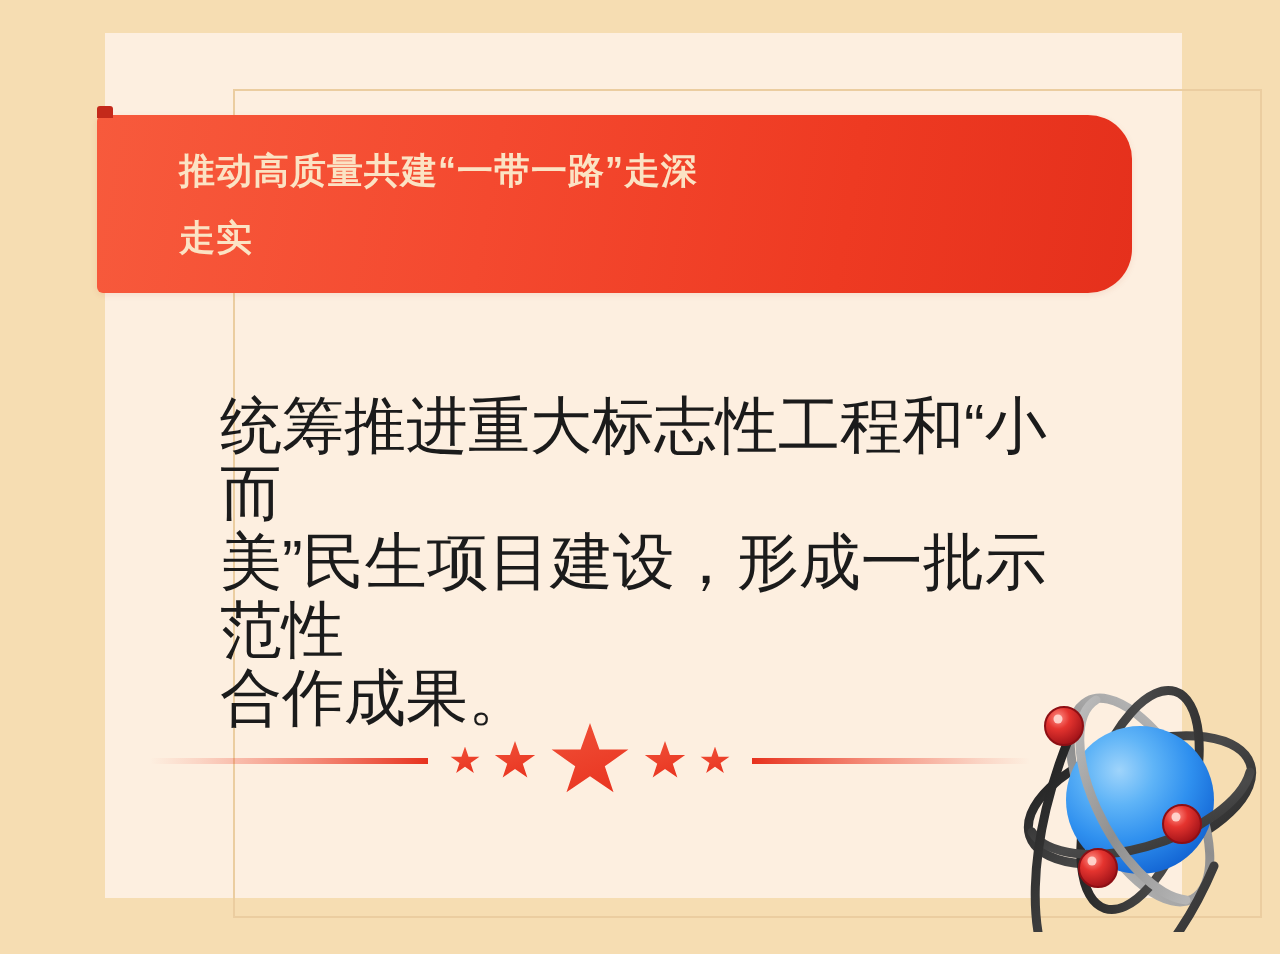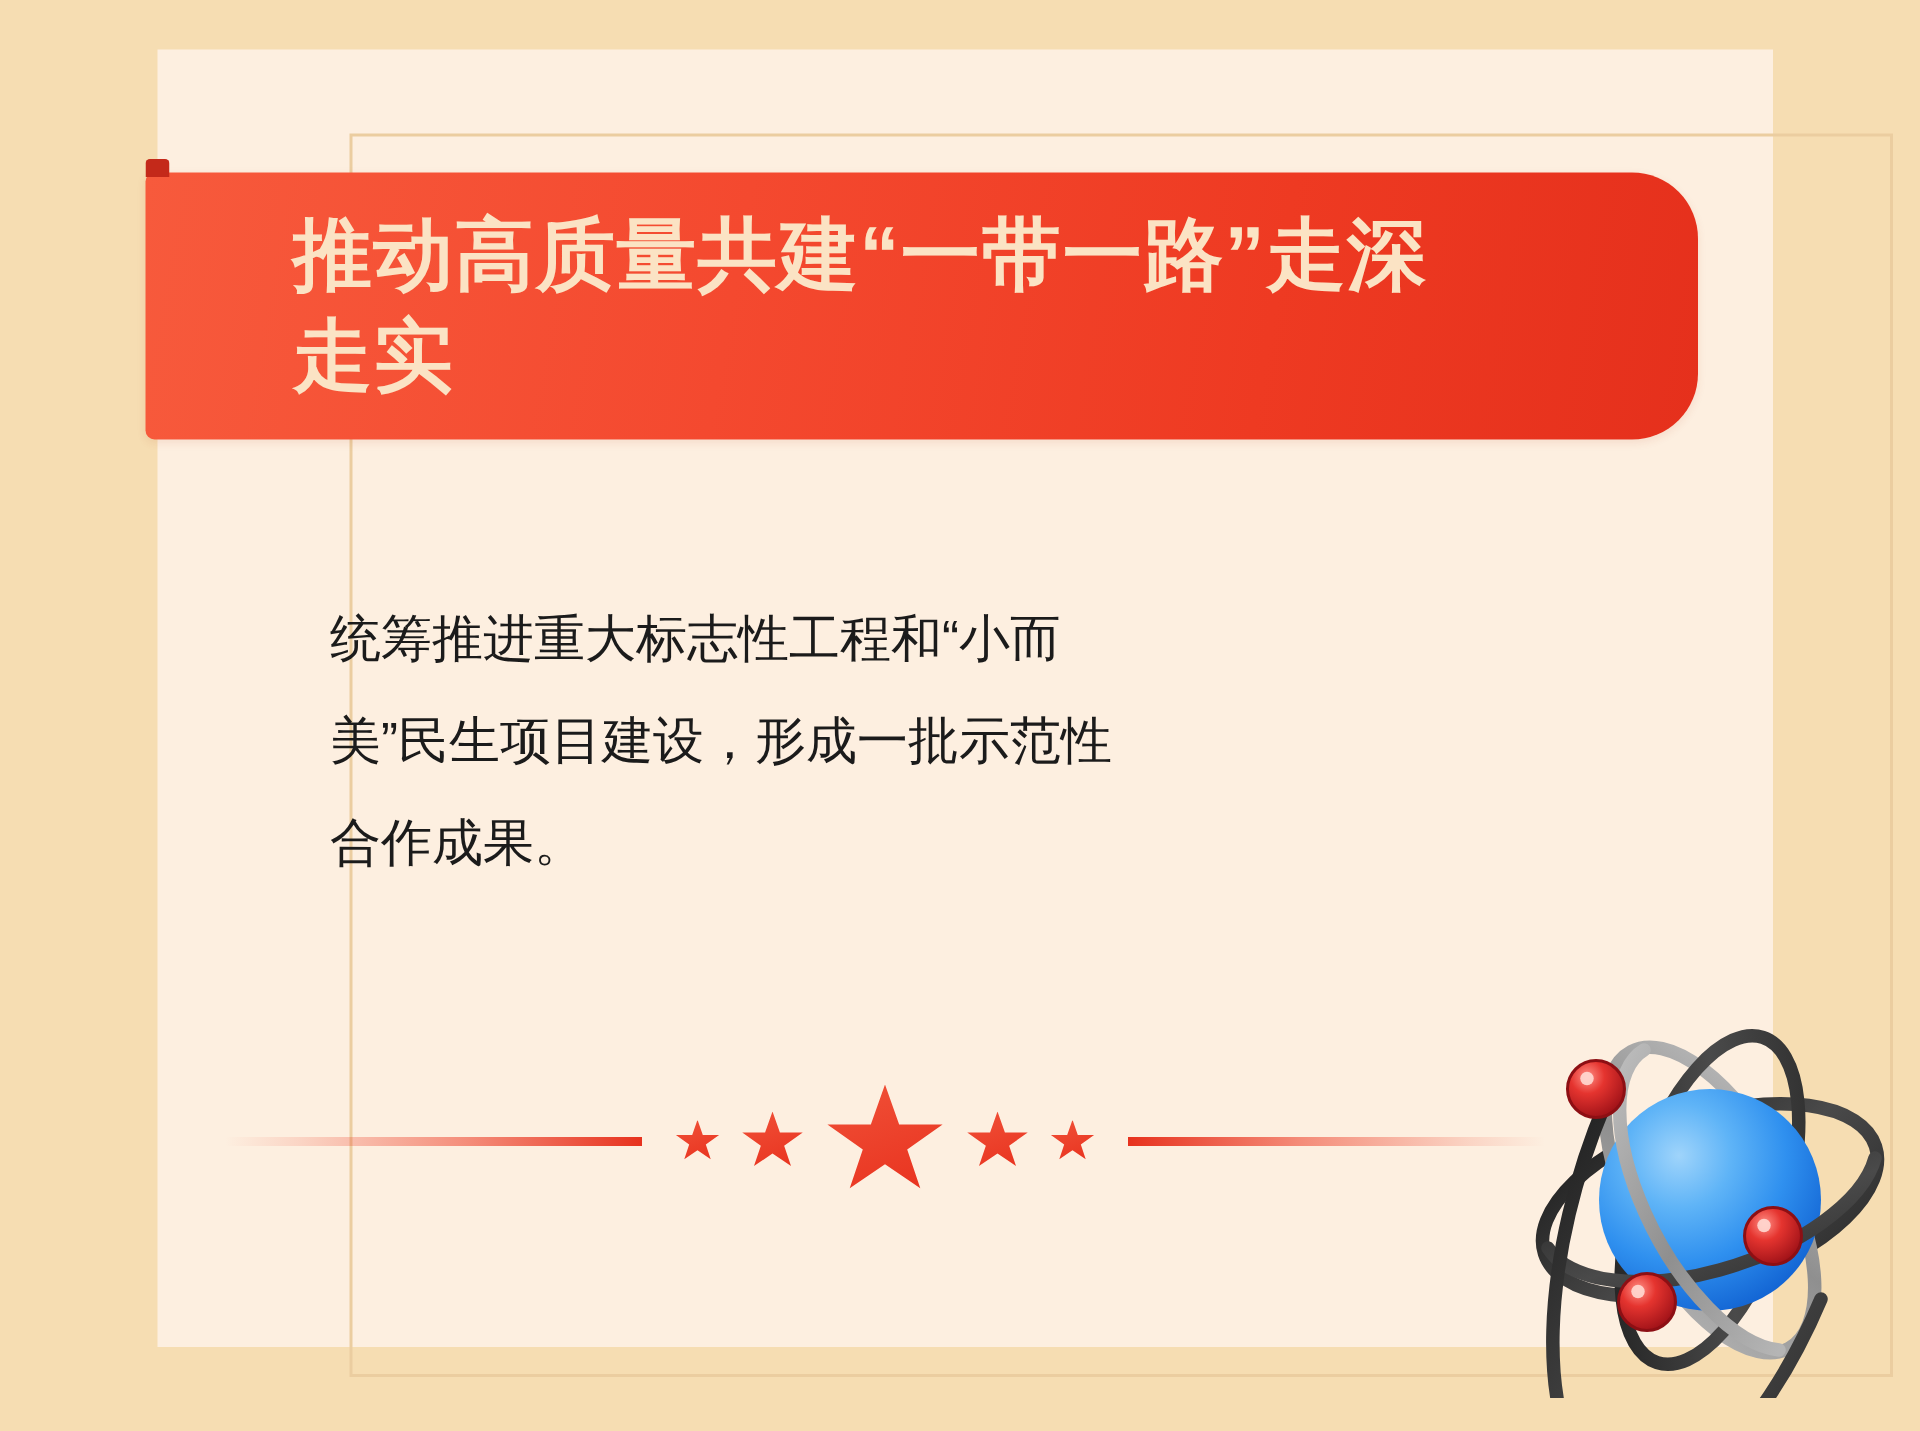--- a/index.html
+++ b/index.html
@@ -61,36 +61,35 @@
     background: #c4291a;
     border-radius: 3px 3px 0 0;
     clip-path: polygon(0 0, 100% 0, 100% 100%, 0 100%);
   }
   .banner-title {
     position: absolute;
     left: 82px;
     top: 22px;
     right: 40px;
     color: #fbe3c4;
-    font-size: 53px;
+    font-size: 36px;
     font-weight: bold;
     line-height: 67px;
     letter-spacing: 1px;
     white-space: pre-line;
-    margin-left: 16px;
   }
 
   
   .body-text {
     position: absolute;
     left: 220px;
     top: 392px;
     width: 860px;
     color: #1b1b1b;
-    font-size: 34px;
+    font-size: 62px;
     line-height: 68px;
     letter-spacing: 0px;
     white-space: pre-line;
   }
 
   
   .divider {
     position: absolute;
     left: 150px;
     top: 722px;

